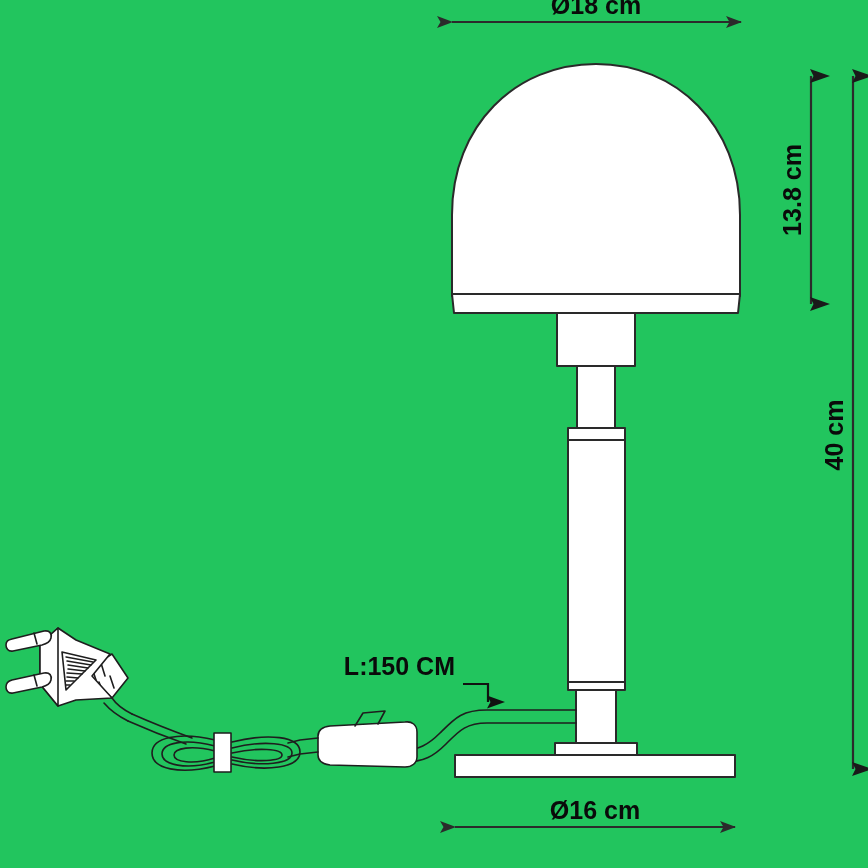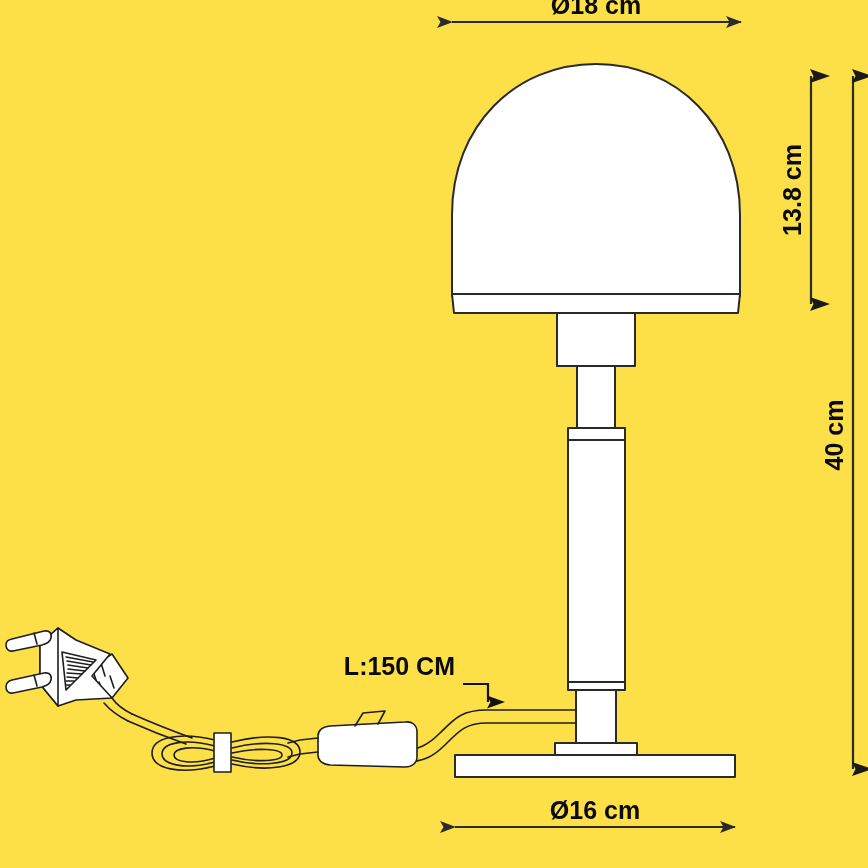--- a/index.html
+++ b/index.html
@@ -11,21 +11,21 @@
   body {
     width: 868px;
     height: 868px;
     font-family: "Liberation Sans", sans-serif;
     overflow: hidden;
   }
   #drawing-root {
     position: relative;
     width: 868px;
     height: 868px;
-    background: #fde047;
+    background: #22c55e;
   }
   svg#technical-drawing {
     display: block;
     width: 868px;
     height: 868px;
   }
   .dim-text {
     font-family: "Liberation Sans", sans-serif;
     font-weight: bold;
     font-size: 25px;

